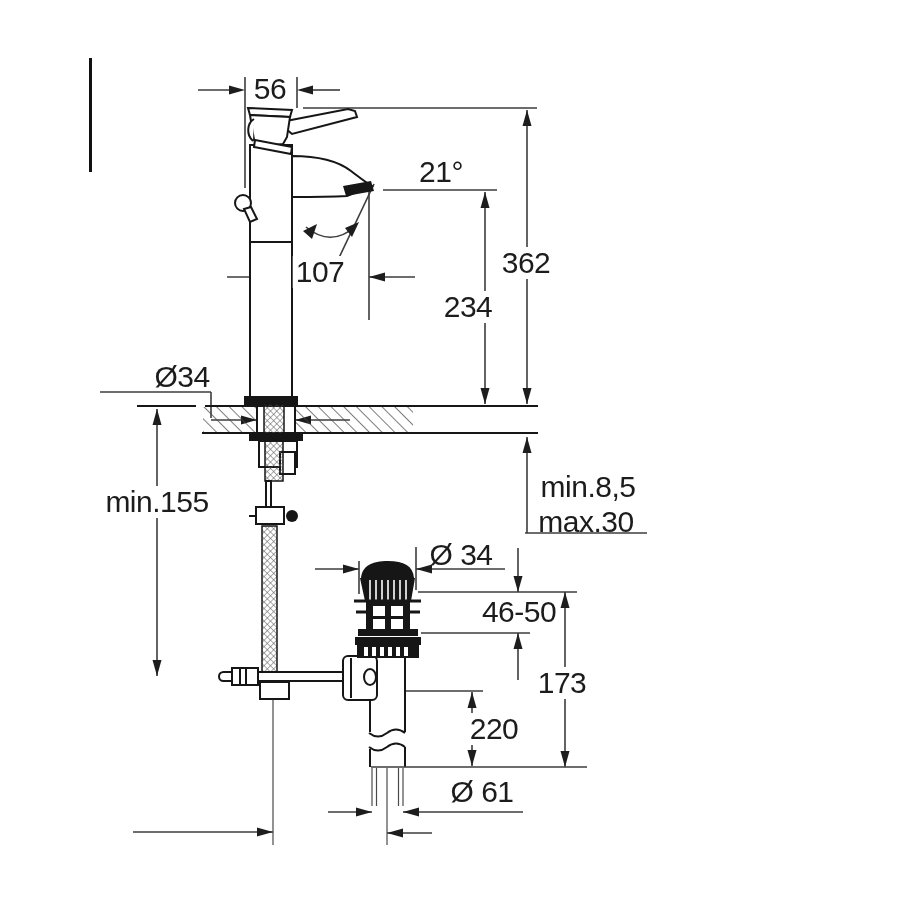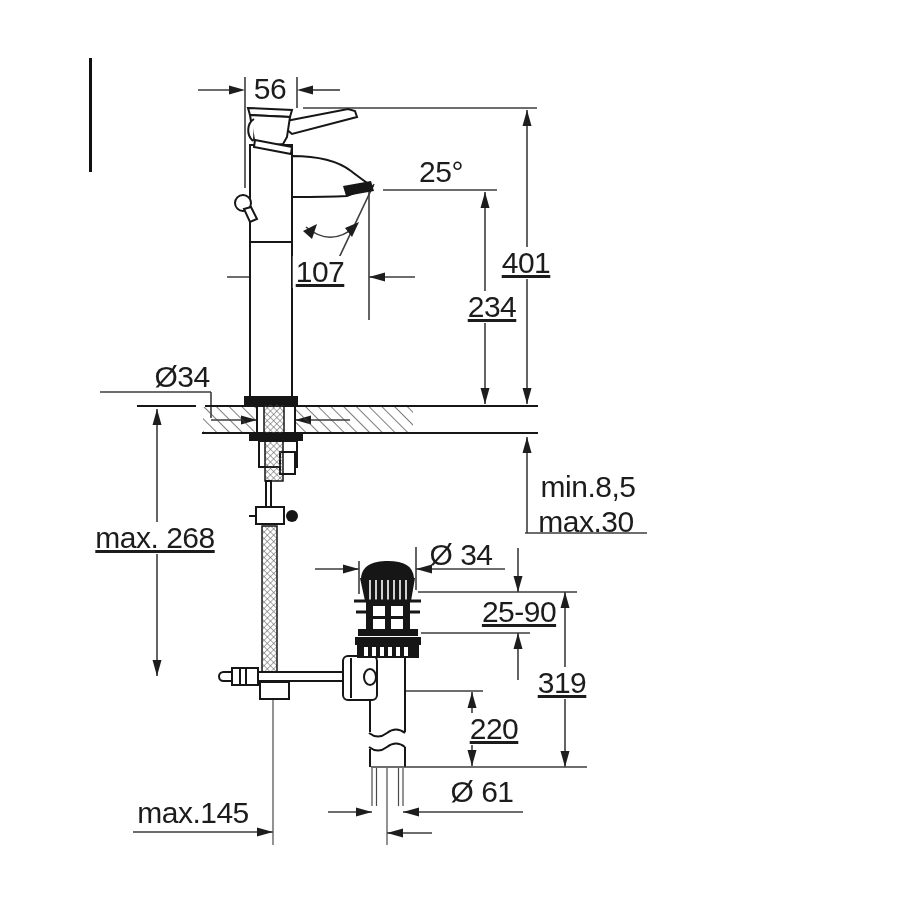--- a/index.html
+++ b/index.html
@@ -1,21 +1,21 @@
 <!DOCTYPE html>
 <html><head>
 <meta charset="utf-8">
 <style>
   html,body{margin:0;padding:0;background:#fff;}
   .canvas{position:relative;width:854px;height:900px;background:#fff;overflow:hidden;
           font-family:"Liberation Sans",sans-serif;}
   svg{position:absolute;left:0;top:0;}
   .lb{position:absolute;transform:translate(-50%,-50%);font-size:30px;line-height:1;
       white-space:nowrap;color:#1c1c1c;letter-spacing:-0.5px;z-index:3;}
-  .bg{background:#fff;padding:1px 3px;text-decoration:underline;}
+  .bg{background:#fff;padding:1px 3px;}
   .dim{stroke:#3d3d3d;stroke-width:1.6;fill:none;}
   .thin{stroke:#4a4a4a;stroke-width:1.2;fill:none;}
   .obj{stroke:#161616;stroke-width:2;fill:none;}
   .objw{stroke:#161616;stroke-width:2;fill:#ffffff;}
   .dark{fill:#161616;stroke:none;}
   .ah{fill:#1d1d1d;stroke:none;}
   .wl{stroke:#ffffff;stroke-width:1.6;fill:none;}
 </style>
 </head>
 <body>
@@ -208,28 +208,27 @@
     <g class="thin">
       <line x1="372" y1="768" x2="372" y2="806"></line>
           <line x1="376.5" y1="768" x2="376.5" y2="806"></line>
       <line x1="398.5" y1="768" x2="398.5" y2="806"></line>
           <line x1="403" y1="768" x2="403" y2="806"></line>
     </g>
   </g>
 </svg>
 
 <div class="lb" style="left:270px;top:89px">56</div>
-<div class="lb" style="left:441px;top:172px">25°</div>
-<div class="lb bg" style="left:526px;top:263px">401</div>
+<div class="lb" style="left:441px;top:172px">21°</div>
+<div class="lb bg" style="left:526px;top:263px">362</div>
 <div class="lb bg" style="left:320px;top:272px">107</div>
-<div class="lb bg" style="left:492px;top:307px">234</div>
+<div class="lb bg" style="left:468px;top:307px">234</div>
 <div class="lb" style="left:182px;top:377px">Ø34</div>
-<div class="lb bg" style="left:155px;top:538px">max. 268</div>
+<div class="lb bg" style="left:157px;top:502px">min.155</div>
 <div class="lb" style="left:588px;top:487px">min.8,5</div>
 <div class="lb" style="left:586px;top:522px">max.30</div>
 <div class="lb" style="left:461px;top:555px">Ø 34</div>
-<div class="lb bg" style="left:519px;top:612px">25-90</div>
-<div class="lb bg" style="left:562px;top:683px">319</div>
+<div class="lb bg" style="left:519px;top:612px">46-50</div>
+<div class="lb bg" style="left:562px;top:683px">173</div>
 <div class="lb bg" style="left:494px;top:729px">220</div>
 <div class="lb" style="left:482px;top:792px">Ø 61</div>
-<div class="lb" style="left:193px;top:813px">max.145</div>
 
 </div>
 
 </body></html>

